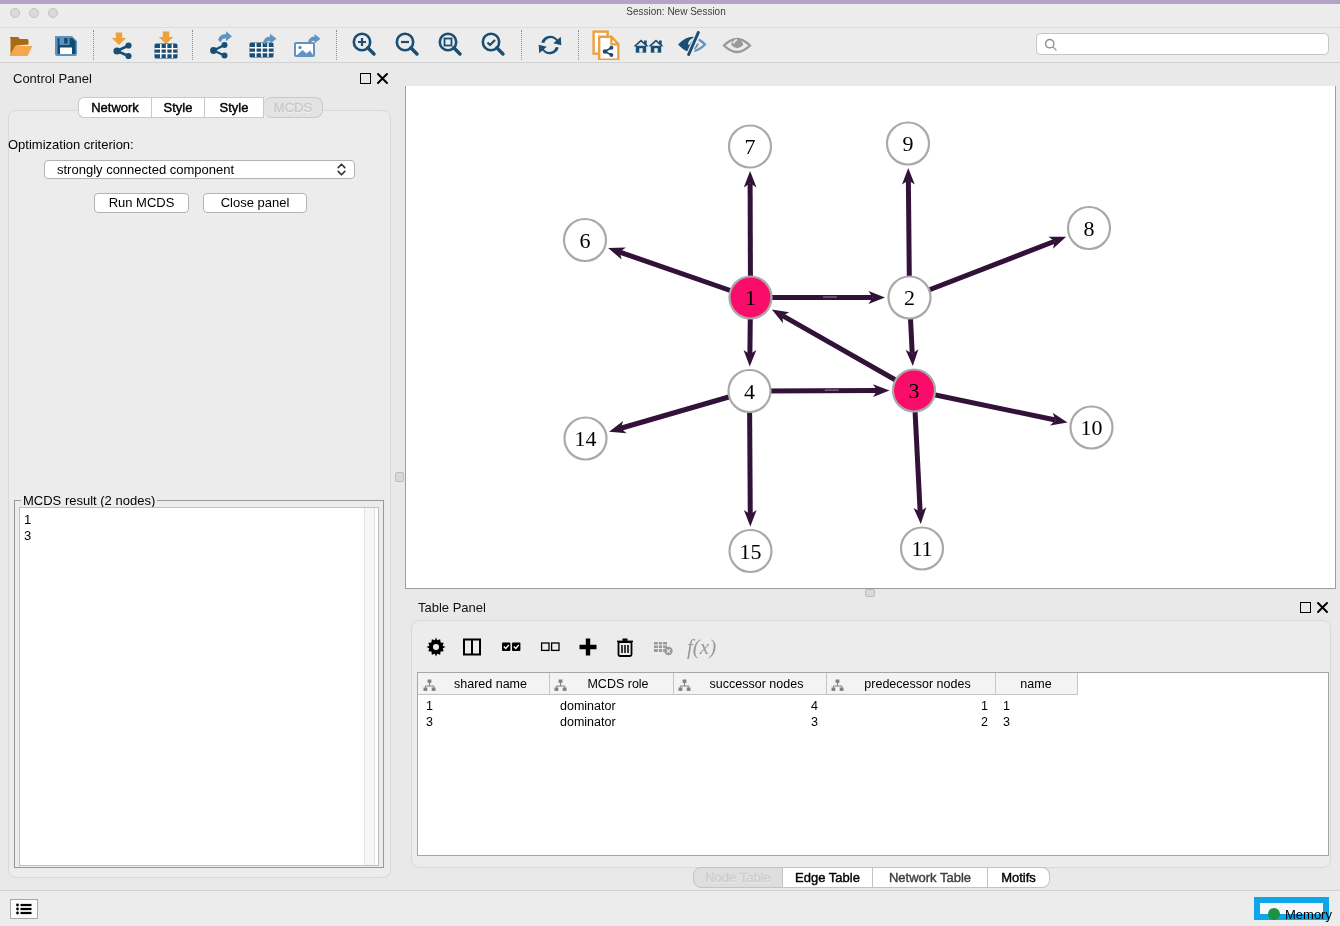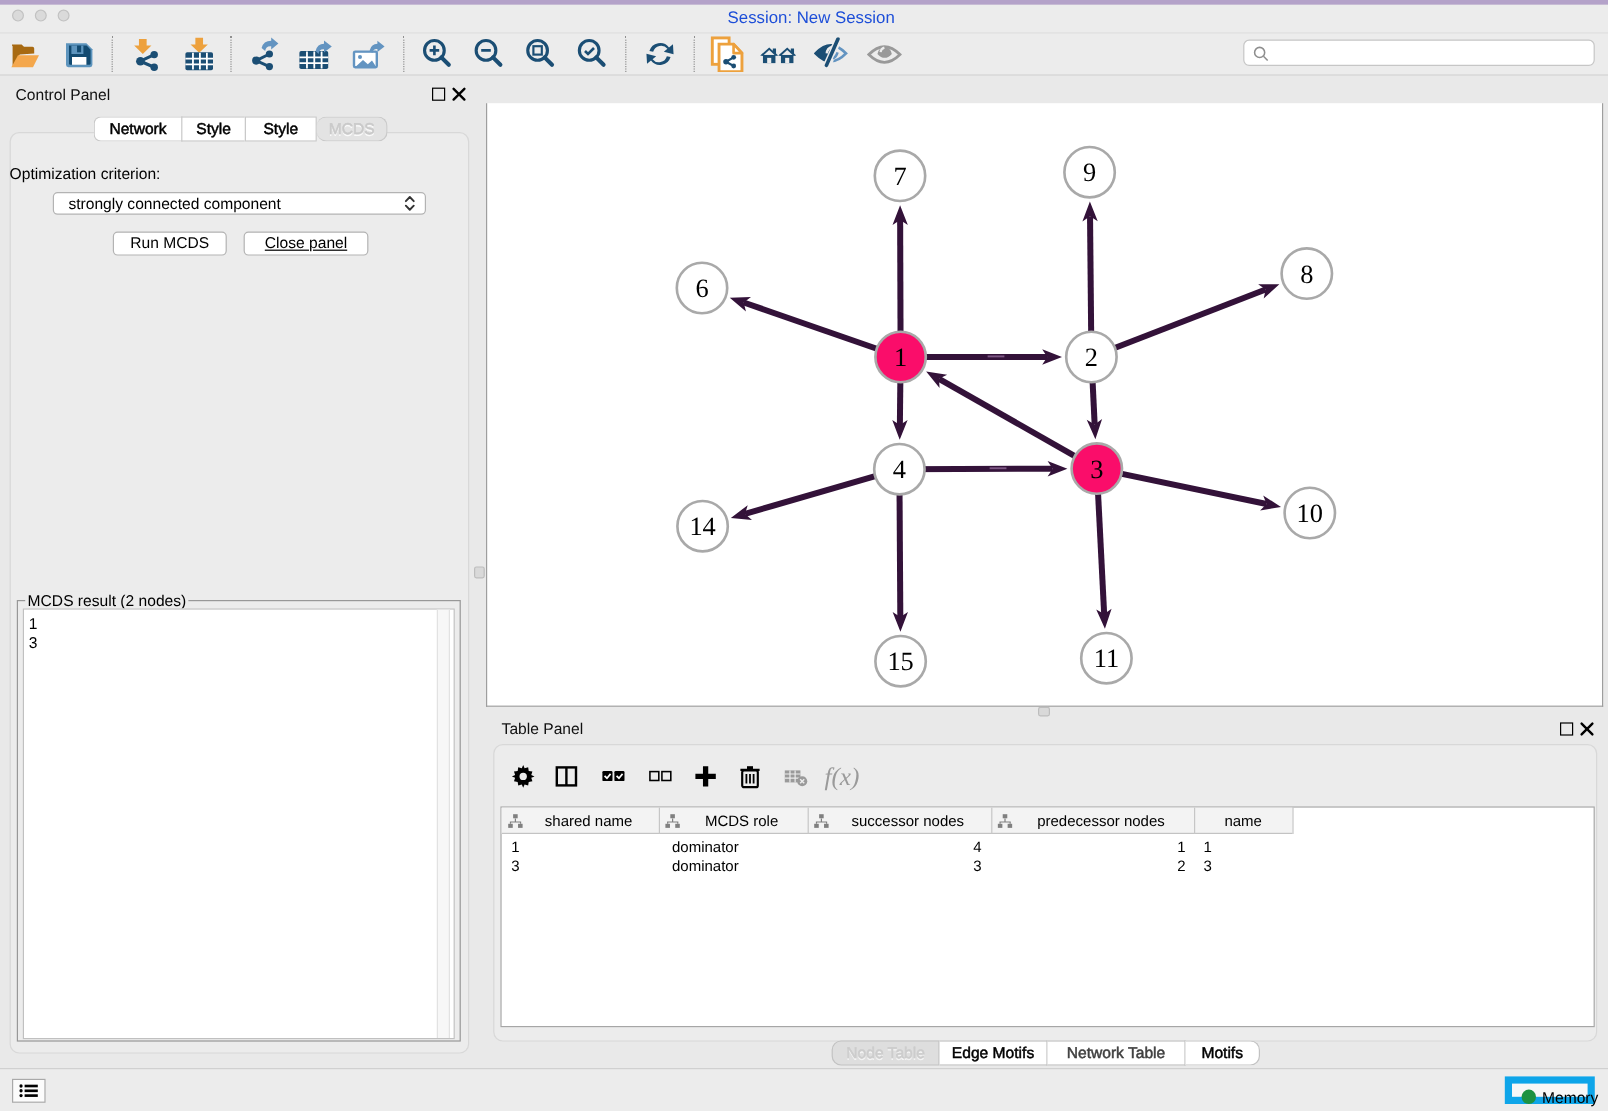--- a/index.html
+++ b/index.html
@@ -11,21 +11,21 @@
 <body>
 
 
 <div class="abs" style="left:0;top:0;width:1340px;height:4px;background:#b4a2c9;"></div>
 
 
 <div class="abs" style="left:0;top:4px;width:1340px;height:24px;background:#ececec;border-bottom:1px solid #dcdcdc;">
   <div class="abs" style="left:10px;top:4px;width:10px;height:10px;border-radius:50%;background:#dadada;border:1px solid #c2c2c2;"></div>
   <div class="abs" style="left:29px;top:4px;width:10px;height:10px;border-radius:50%;background:#dadada;border:1px solid #c2c2c2;"></div>
   <div class="abs" style="left:48px;top:4px;width:10px;height:10px;border-radius:50%;background:#dadada;border:1px solid #c2c2c2;"></div>
-  <div class="abs" style="left:0;top:2px;width:1340px;text-align:center;font-size:14px;color:#1d4ed8;padding-left:12px;">Session: New Session</div>
+  <div class="abs" style="left:0;top:2px;width:1340px;text-align:center;font-size:10px;color:#404040;padding-left:12px;">Session: New Session</div>
 </div>
 
 
 <div class="abs" id="toolbar" style="left:0;top:28px;width:1340px;height:35px;background:#ececec;border-bottom:1px solid #d3d3d3;">
   
   <div class="abs" style="left:93px;top:2px;height:30px;border-left:1px dotted #8f8f8f;"></div>
   <div class="abs" style="left:192px;top:2px;height:30px;border-left:1px dotted #8f8f8f;"></div>
   <div class="abs" style="left:336px;top:2px;height:30px;border-left:1px dotted #8f8f8f;"></div>
   <div class="abs" style="left:521px;top:2px;height:30px;border-left:1px dotted #8f8f8f;"></div>
   <div class="abs" style="left:578px;top:2px;height:30px;border-left:1px dotted #8f8f8f;"></div>
@@ -146,21 +146,21 @@
 
 
 <div class="abs" style="left:8px;top:137px;width:383px;text-align:left;font-size:13px;color:#000;">Optimization criterion:</div>
 <div class="abs" style="left:44px;top:160px;width:311px;height:19px;background:#fff;border:1px solid #b3b3b3;border-radius:4px;font-size:13px;color:#000;line-height:17px;padding-left:12px;">strongly connected component
   <svg width="9" height="13" style="position:absolute;right:8px;top:2px" viewBox="0 0 9 13">
     <path d="M1.2 4.6 L4.5 1.2 L7.8 4.6" fill="none" stroke="#333" stroke-width="1.6" stroke-linecap="round" stroke-linejoin="round"></path>
     <path d="M1.2 8.4 L4.5 11.8 L7.8 8.4" fill="none" stroke="#333" stroke-width="1.6" stroke-linecap="round" stroke-linejoin="round"></path>
   </svg>
 </div>
 <div class="abs" style="left:94px;top:193px;width:95px;height:20px;background:#fff;border:1px solid #b3b3b3;border-radius:4px;font-size:13px;text-align:center;line-height:18px;color:#000;">Run MCDS</div>
-<div class="abs" style="left:203px;top:193px;width:104px;height:20px;background:#fff;border:1px solid #b3b3b3;border-radius:4px;font-size:13px;text-align:center;line-height:18px;color:#000;text-decoration:underline;">Close panel</div>
+<div class="abs" style="left:203px;top:193px;width:104px;height:20px;background:#fff;border:1px solid #b3b3b3;border-radius:4px;font-size:13px;text-align:center;line-height:18px;color:#000;">Close panel</div>
 
 
 <div class="abs" style="left:14px;top:500px;width:370px;height:368px;border:1px solid #989898;"></div>
 <div class="abs" style="left:21px;top:493px;font-size:13px;color:#000;background:#ececec;padding:0 2px;">MCDS result (2 nodes)</div>
 <div class="abs" style="left:19px;top:507px;width:360px;height:359px;background:#fff;border:1px solid #c0c0c0;"></div>
 <div class="abs" style="left:364px;top:508px;width:11px;height:357px;background:#f7f7f7;border-left:1px solid #e2e2e2;border-right:1px solid #e2e2e2;"></div>
 <div class="abs" style="left:24px;top:512px;font-size:13px;color:#000;line-height:16px;">1<br>3</div>
 
 
 <div class="abs" style="left:395px;top:472px;width:9px;height:10px;background:#d9d9d9;border:1px solid #bdbdbd;border-radius:2px;"></div>
@@ -325,21 +325,21 @@
   <div class="abs" style="left:8px;top:42px;font-size:12.5px;color:#000;">3</div>
   <div class="abs" style="left:142px;top:42px;font-size:12.5px;color:#000;">dominator</div>
   <div class="abs" style="left:255px;top:42px;width:145px;text-align:right;font-size:12.5px;color:#000;">3</div>
   <div class="abs" style="left:408px;top:42px;width:162px;text-align:right;font-size:12.5px;color:#000;">2</div>
   <div class="abs" style="left:585px;top:42px;font-size:12.5px;color:#000;">3</div>
 </div>
 
 
 <div class="abs" style="left:693px;top:867px;height:21px;display:flex;font-size:13px;-webkit-text-stroke:0.4px;">
   <div style="width:90px;background:#dedede;border:1px solid #c2c2c2;border-radius:8px 0 0 8px;text-align:center;line-height:19px;color:#ccc;-webkit-text-stroke:0.4px #ccc;text-shadow:0 1px 0 #f5f5f5;">Node Table</div>
-  <div style="width:90px;background:#fff;border:1px solid #c2c2c2;border-left:none;text-align:center;line-height:19px;color:#000;">Edge Motifs</div>
+  <div style="width:90px;background:#fff;border:1px solid #c2c2c2;border-left:none;text-align:center;line-height:19px;color:#000;">Edge Table</div>
   <div style="width:115px;background:#fff;border:1px solid #c2c2c2;border-left:none;text-align:center;line-height:19px;color:#404040;">Network Table</div>
   <div style="width:62px;background:#fff;border:1px solid #c2c2c2;border-left:none;border-radius:0 8px 8px 0;text-align:center;line-height:19px;color:#000;">Motifs</div>
 </div>
 
 
 <div class="abs" style="left:0;top:890px;width:1340px;height:36px;background:#ececec;border-top:1px solid #d0d0d0;"></div>
 <div class="abs" style="left:10px;top:899px;width:28px;height:20px;background:#fcfcfc;border:1px solid #a9a9a9;">
   <svg width="16" height="12" style="position:absolute;left:5px;top:3px" viewBox="0 0 16 12">
     <circle cx="1.5" cy="2" r="1.4" fill="#000"></circle>
       <circle cx="1.5" cy="6" r="1.4" fill="#000"></circle>

